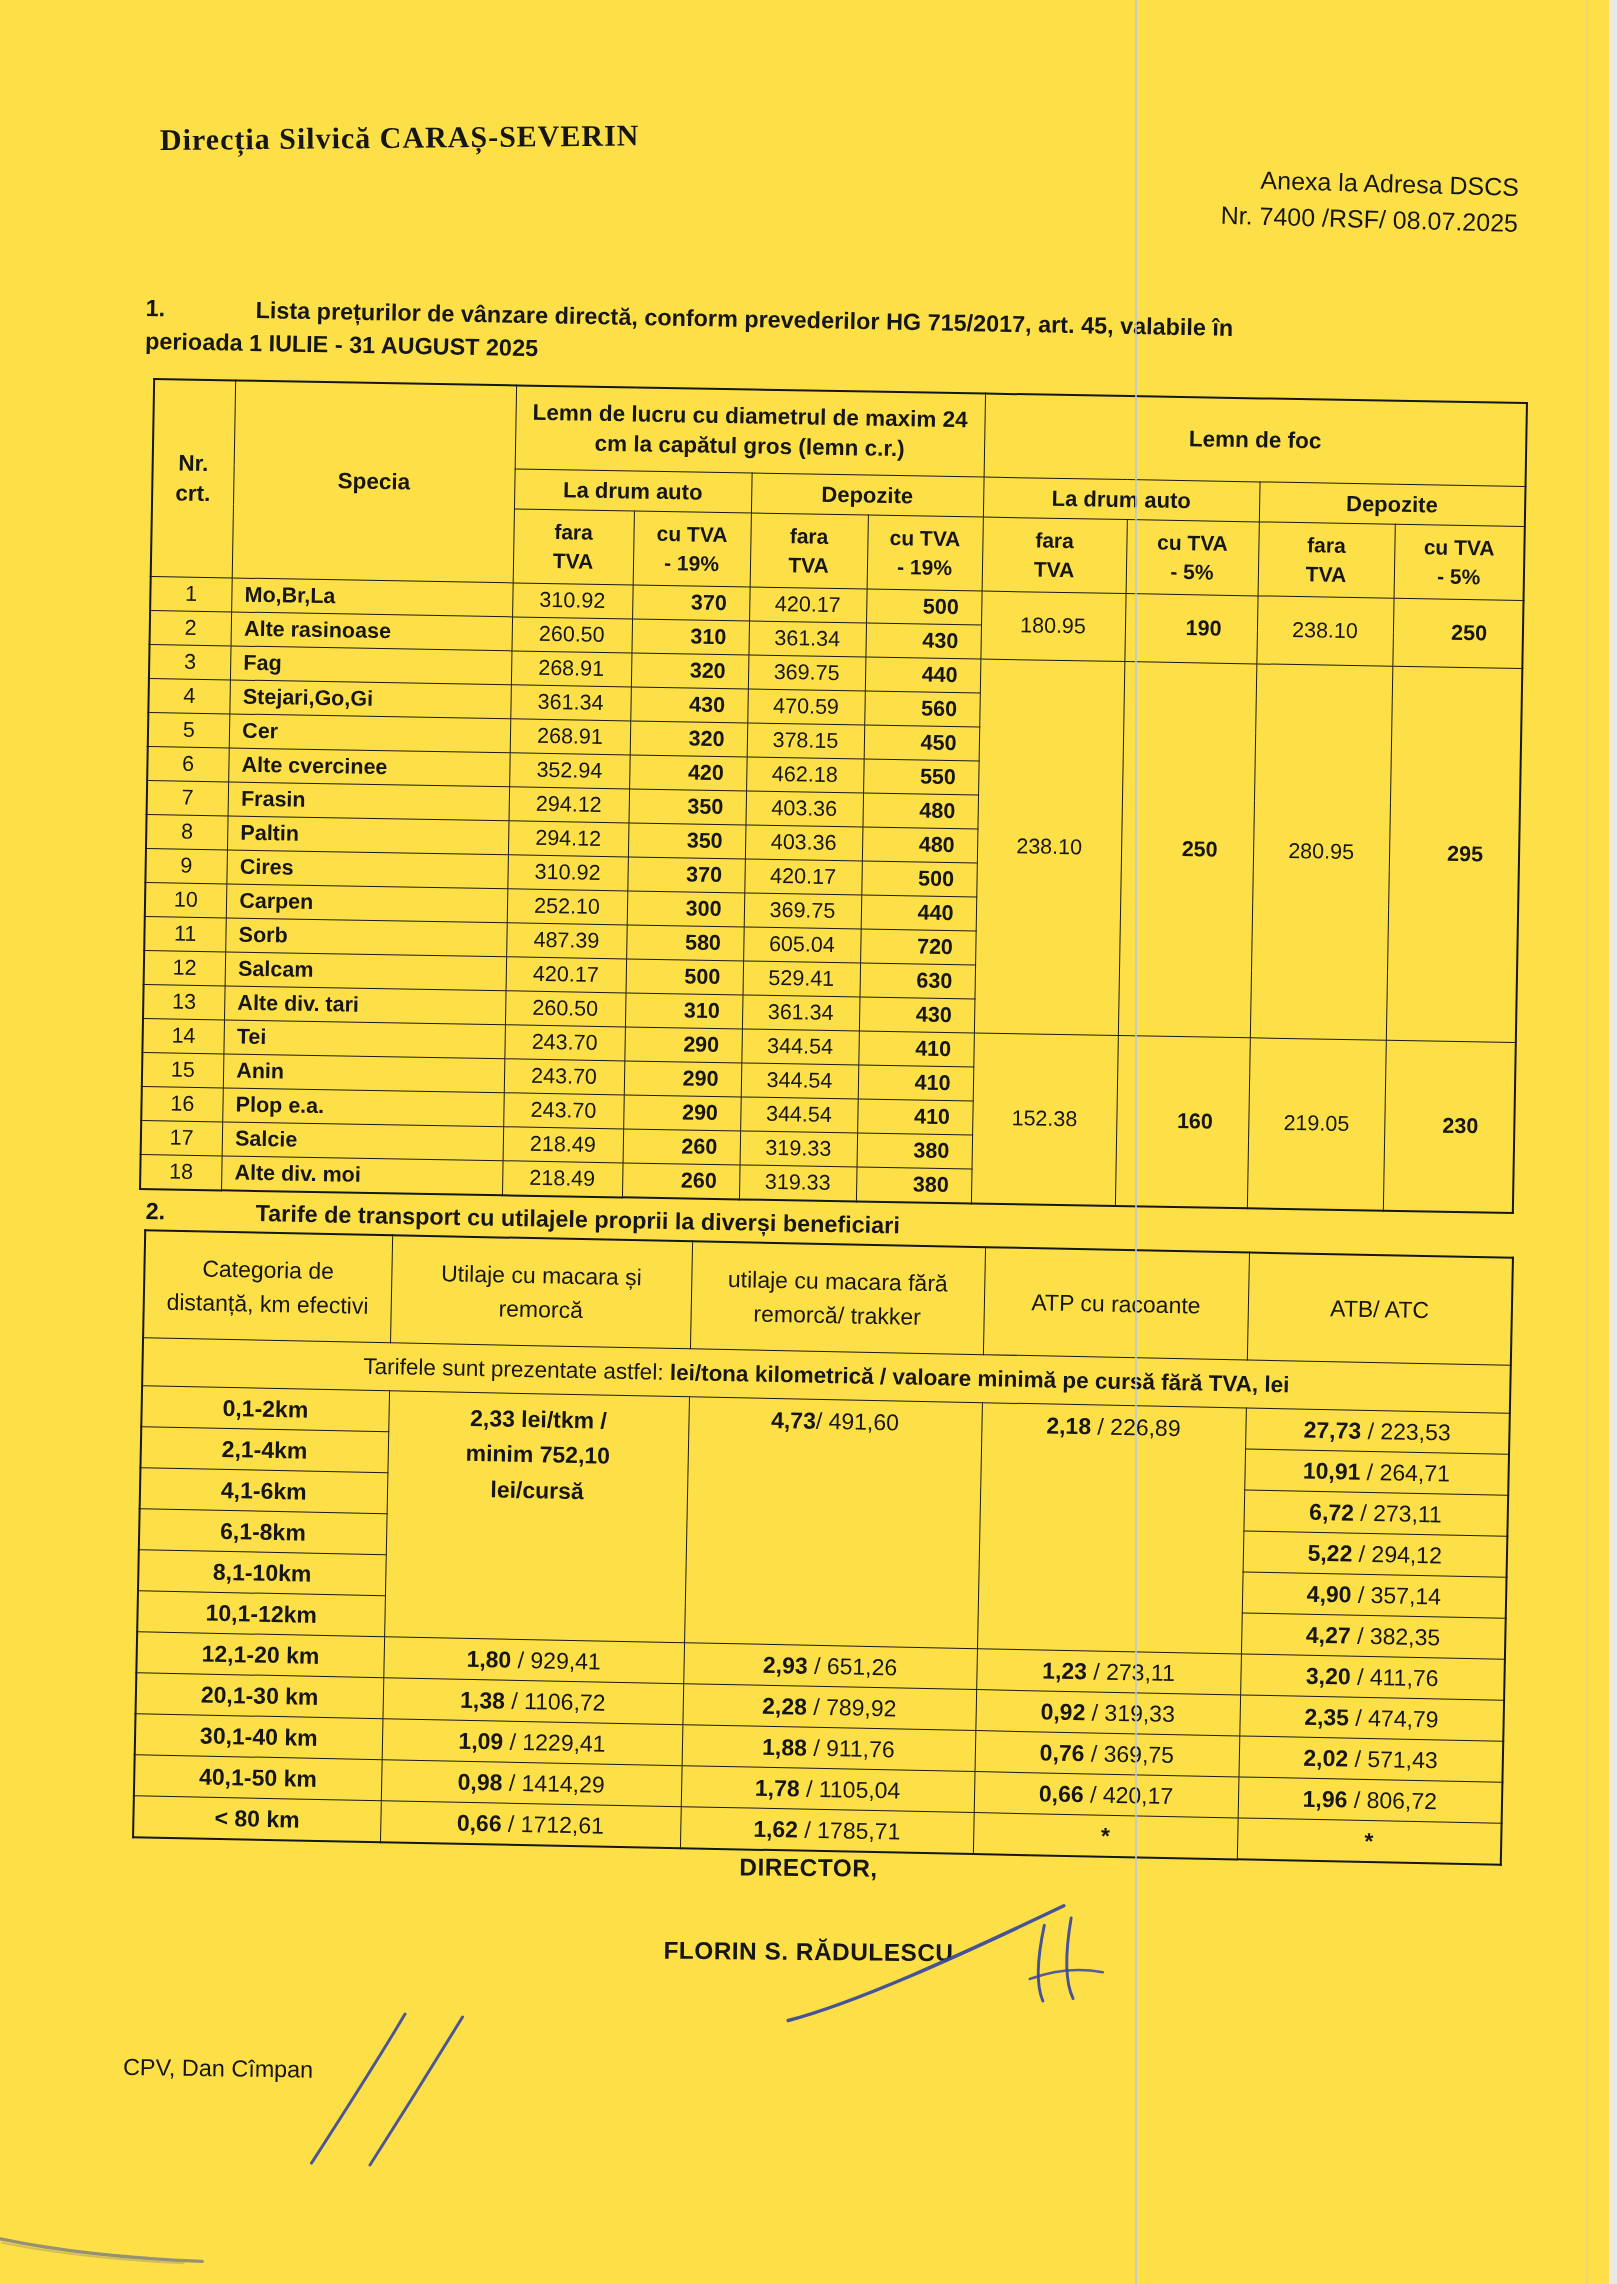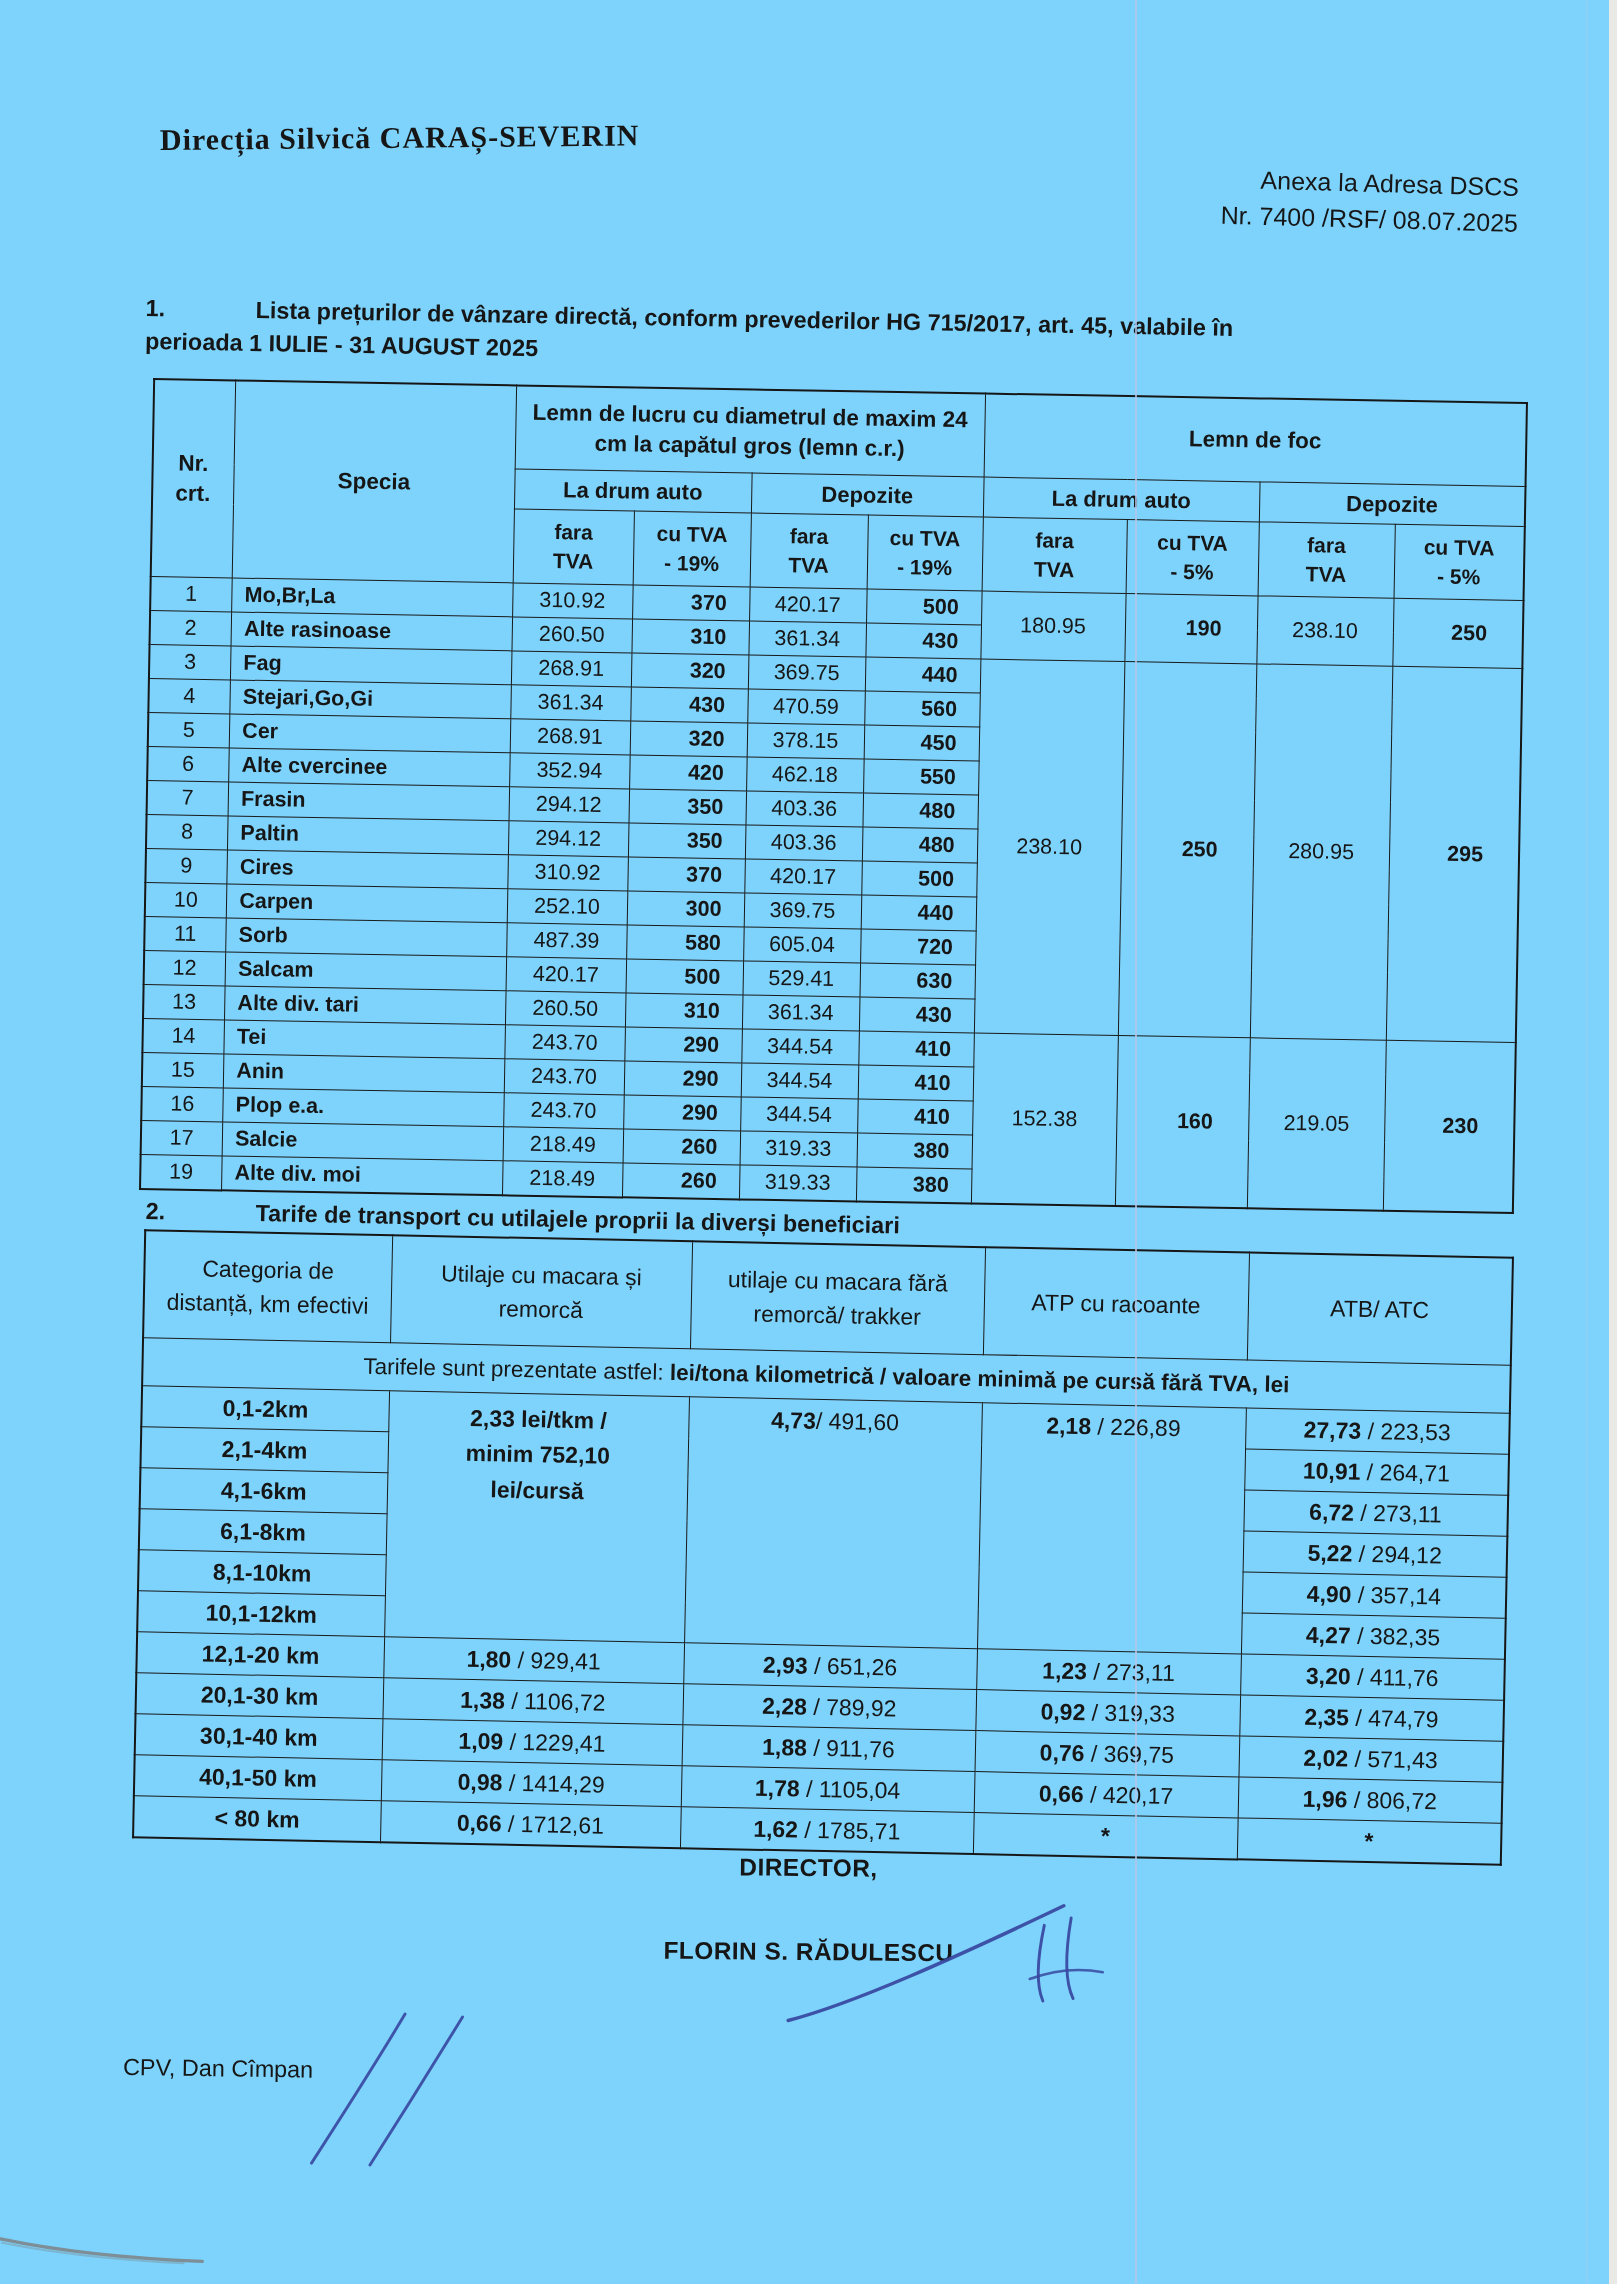--- a/index.html
+++ b/index.html
@@ -1,18 +1,18 @@
 <!DOCTYPE html>
 <html style="font-size:7.8px"><head>
 <meta charset="utf-8">
 <style>
   html,body {margin:0; padding:0; background:#888;}
   .page {
     position:relative; width:1617px; height:2284px;
-    background:#7dd3fc; overflow:hidden;
+    background:#fde047; overflow:hidden;
     font-family:"Liberation Sans", sans-serif; color:#161616;
   }
   
   .scan-line {position:absolute; top:0; height:2284px; width:2px; background:#b5c6e9; opacity:.8; z-index:40;}
   .scan-line.l1 {left:1135px;}
   .scan-line.l2 {left:1586px; opacity:.28;}
   .edge-right {position:absolute; right:0; top:0; width:7.8px; height:100%; background:#e9e9e6; z-index:45;}
   .pencil {position:absolute; left:-2px; top:2230px; width:215px; height:49px; z-index:30;}
   
   .title {
@@ -287,21 +287,21 @@
           </tr>
           <tr>
             <td class="c-nr">17</td>
             <td class="c-sp">Salcie</td>
             <td class="c-fara">218.49</td>
             <td class="c-cu">260</td>
             <td class="c-fara">319.33</td>
             <td class="c-cu">380</td>
           </tr>
           <tr>
-            <td class="c-nr">19</td>
+            <td class="c-nr">18</td>
             <td class="c-sp">Alte div. moi</td>
             <td class="c-fara">218.49</td>
             <td class="c-cu">260</td>
             <td class="c-fara">319.33</td>
             <td class="c-cu">380</td>
           </tr>
         </tbody>
     </table>
   </div>
 

